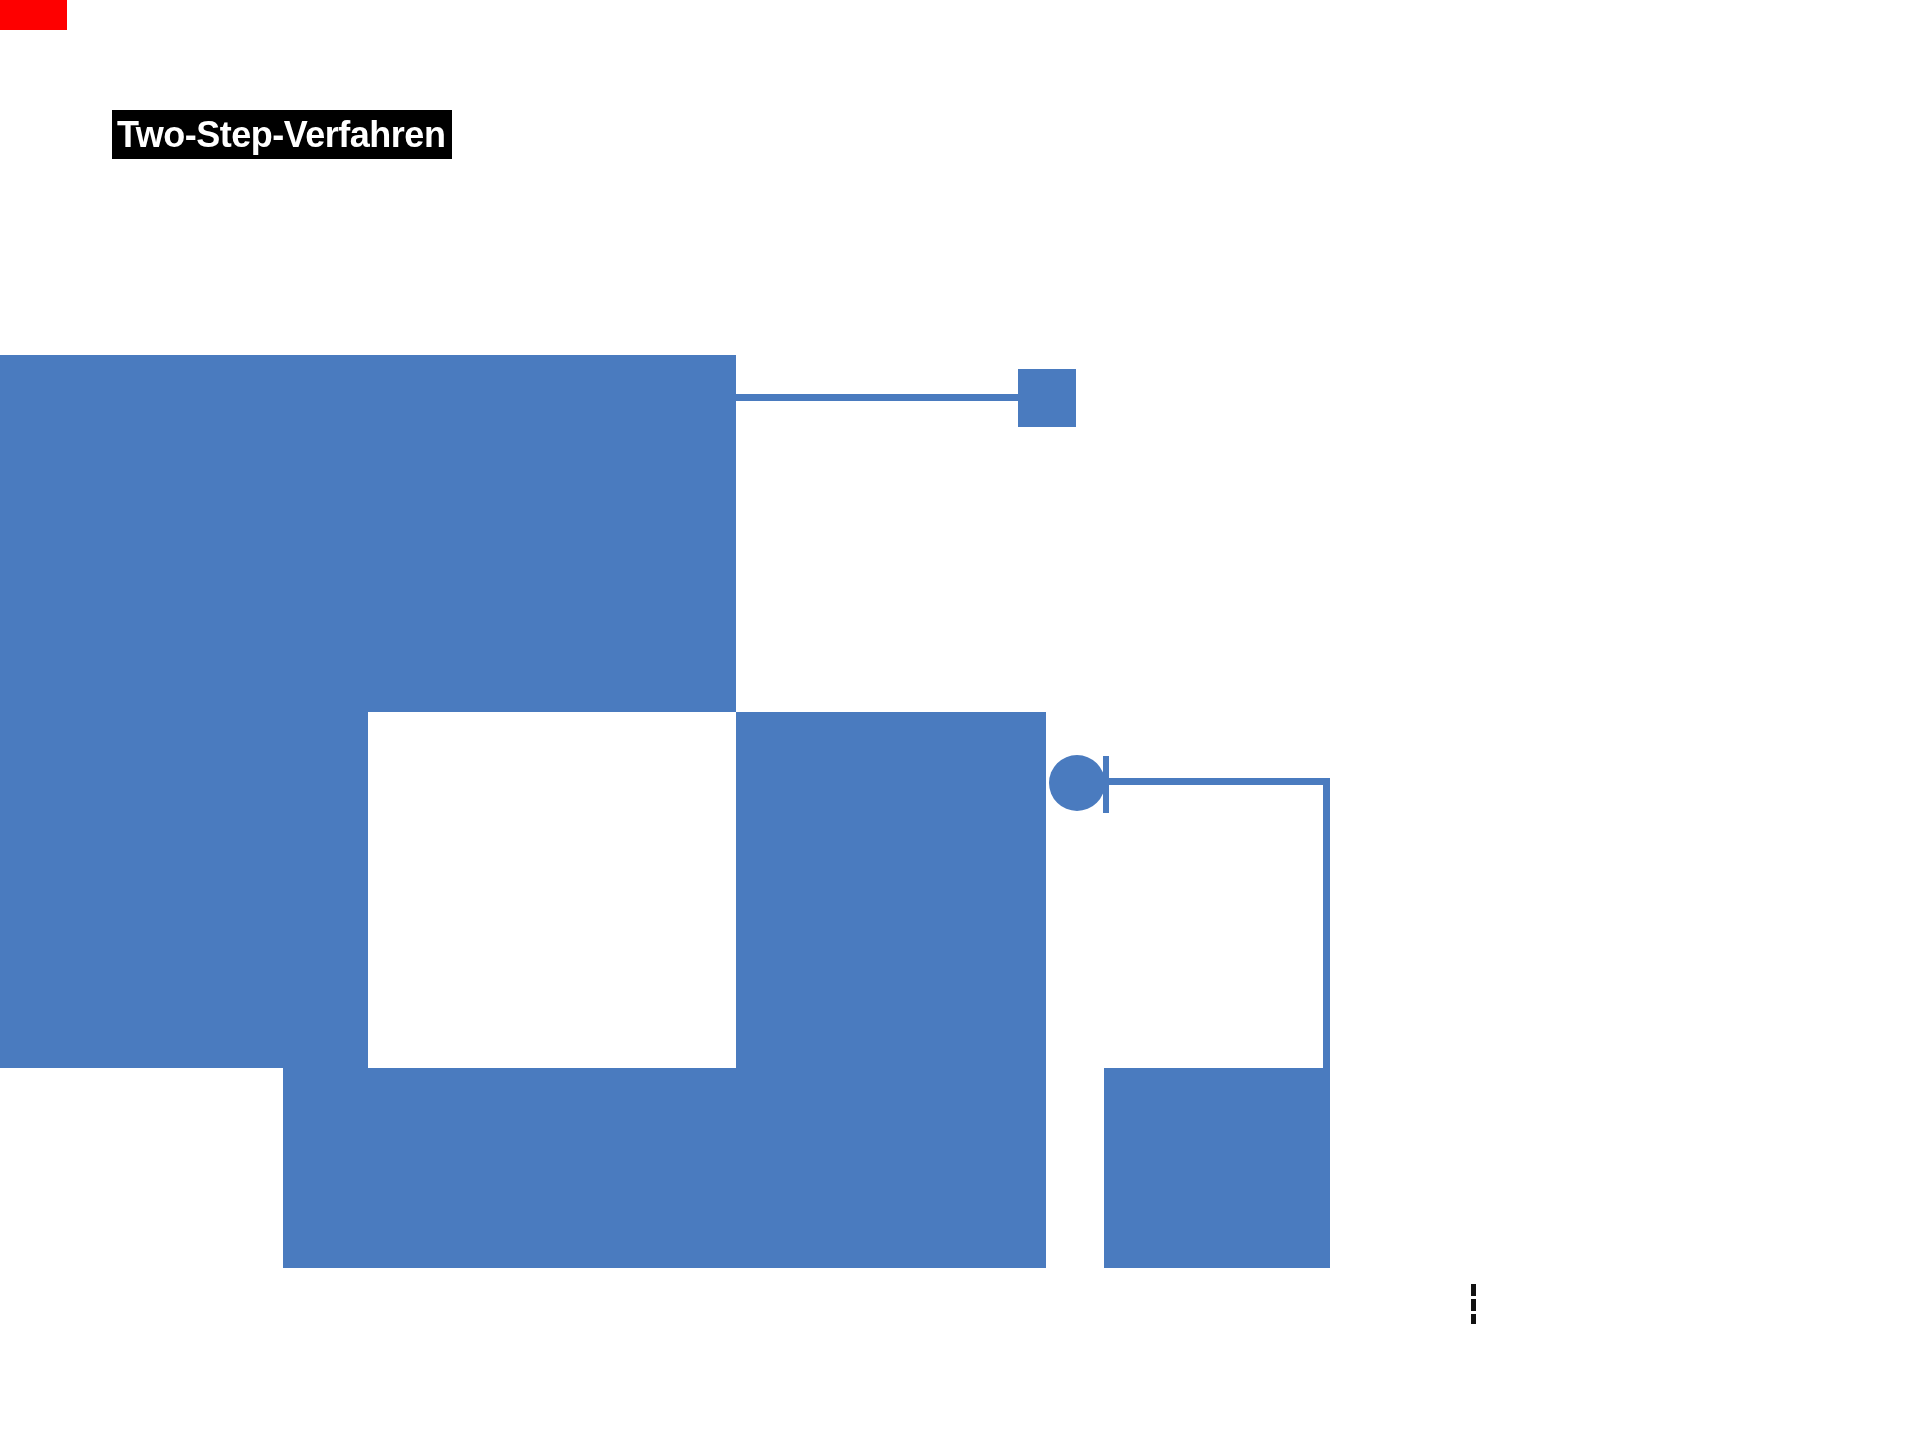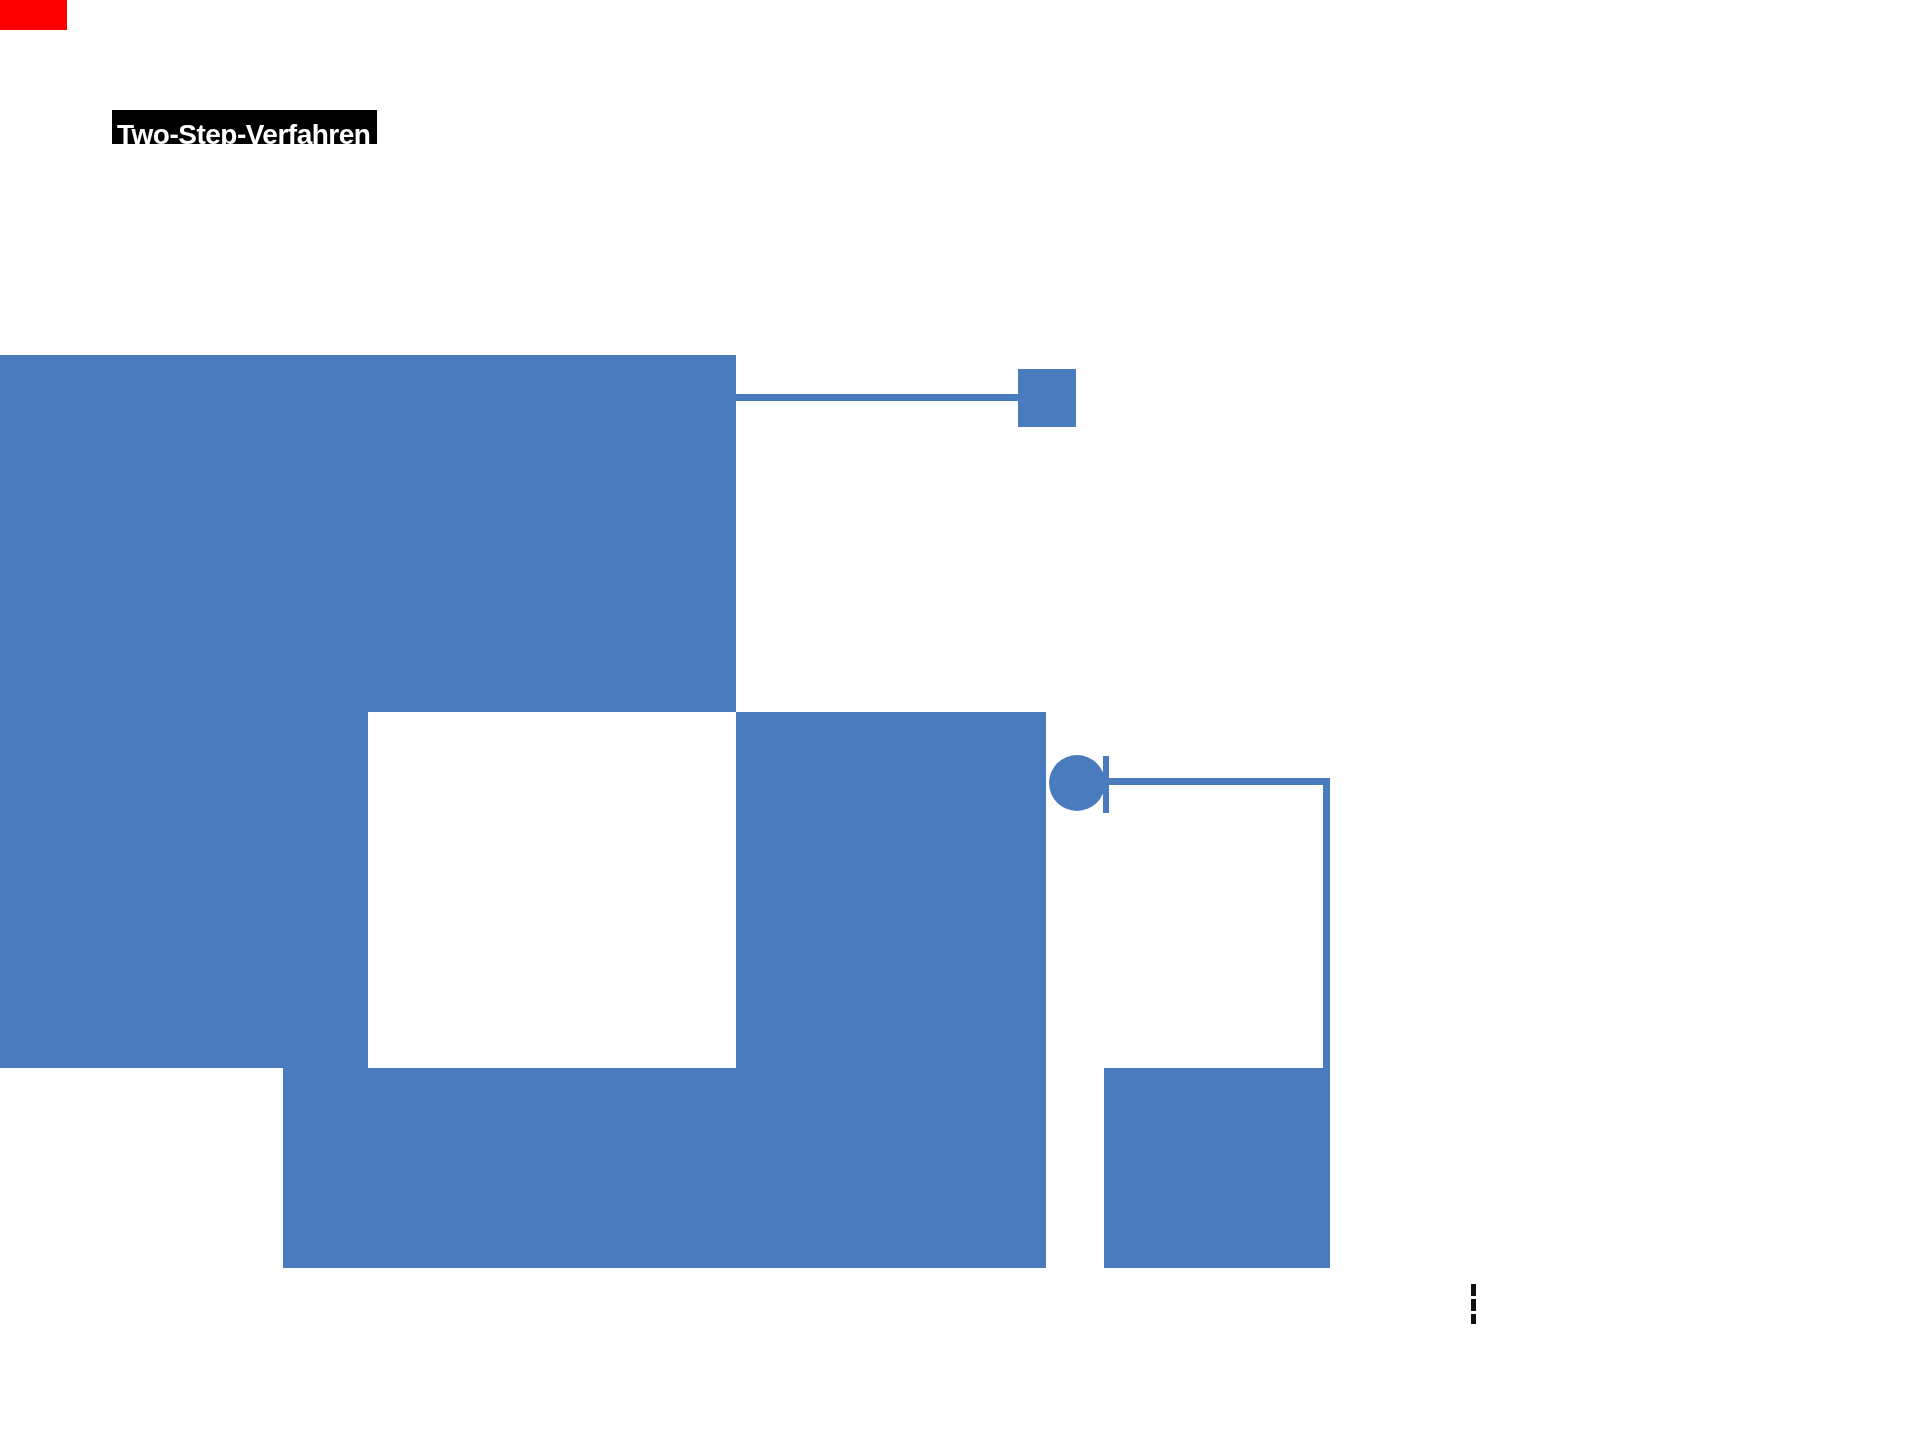--- a/index.html
+++ b/index.html
@@ -21,24 +21,24 @@
   }
   .red-marker {
     position: absolute;
     left: 0; top: 0;
     width: 67px; height: 30px;
     background: #FE0000;
   }
   .title-box {
     position: absolute;
     left: 112px; top: 110px;
-    height: 34px;
+    height: 49px;
     background: #000000;
     color: #ffffff;
-    font-size: 28px;
+    font-size: 36px;
     line-height: 49px;
     font-weight: 700;
     letter-spacing: -0.5px;
     padding: 0 7px 0 5px;
     white-space: nowrap;
   }
   
   .rect-a { left: 0; top: 355px; width: 736px; height: 713px; }
   
   .rect-b { left: 283px; top: 712px; width: 763px; height: 556px; }

